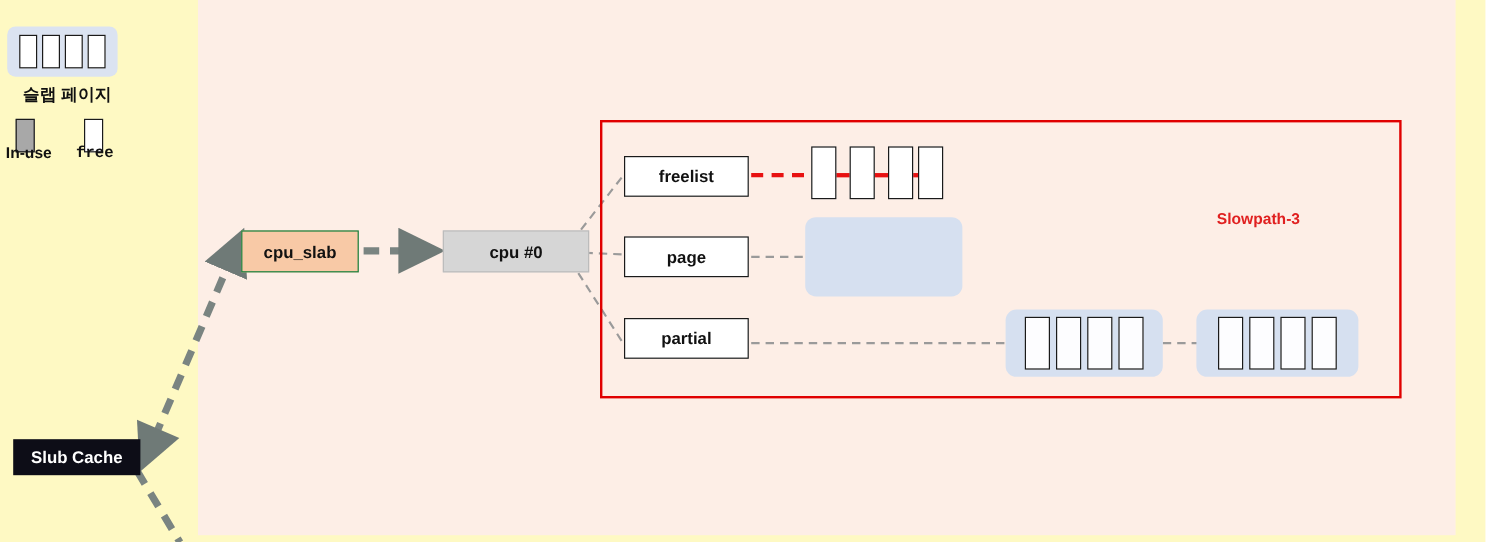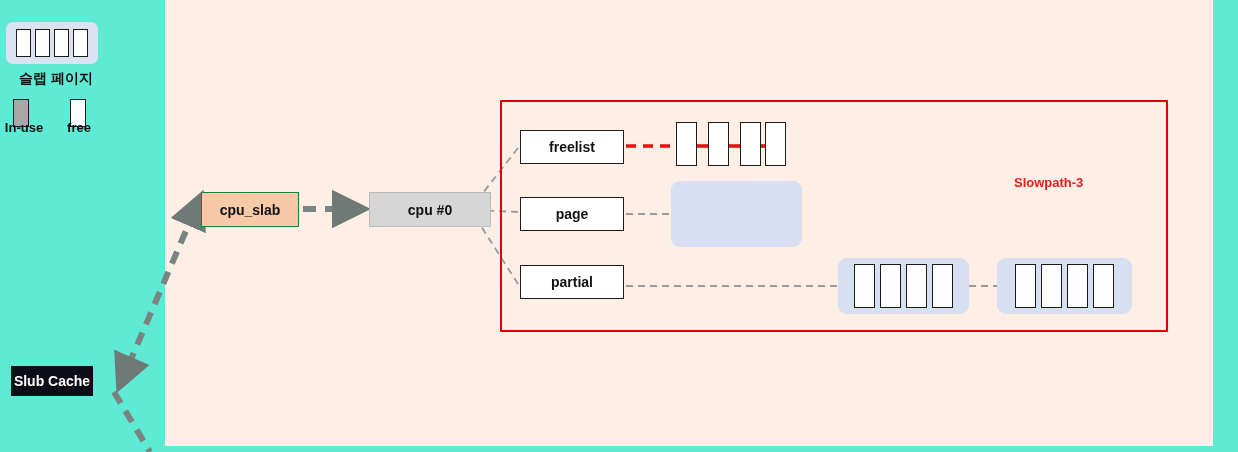--- a/index.html
+++ b/index.html
@@ -7,21 +7,21 @@
     padding: 0;
     background: #ffffff;
   }
   body {
     font-family: "Liberation Sans", sans-serif;
   }
   #canvas {
     position: relative;
     width: 1238px;
     height: 452px;
-    background: #5eead4;
+    background: #fef9c3;
     overflow: hidden;
   }
   .peach-bg {
     position: absolute;
     left: 165px;
     top: 0px;
     width: 1048px;
     height: 446px;
     background: #fdeee6;
   }
@@ -89,35 +89,36 @@
   }
   .legend-label-free {
     position: absolute;
     left: 55px;
     top: 120px;
     width: 48px;
     text-align: center;
     font-size: 13px;
     font-weight: bold;
     color: #111111;
+    font-family: Liberation Mono, monospace;
   }
   
   .box {
     position: absolute;
     box-sizing: border-box;
     display: flex;
     align-items: center;
     justify-content: center;
     font-weight: bold;
     color: #111111;
   }
   .slub-cache {
     left: 11px;
     top: 366px;
-    width: 82px;
+    width: 106px;
     height: 30px;
     background: #0d0d17;
     color: #ffffff;
     font-size: 14px;
   }
   .cpu-slab {
     left: 201px;
     top: 192px;
     width: 98px;
     height: 35px;

